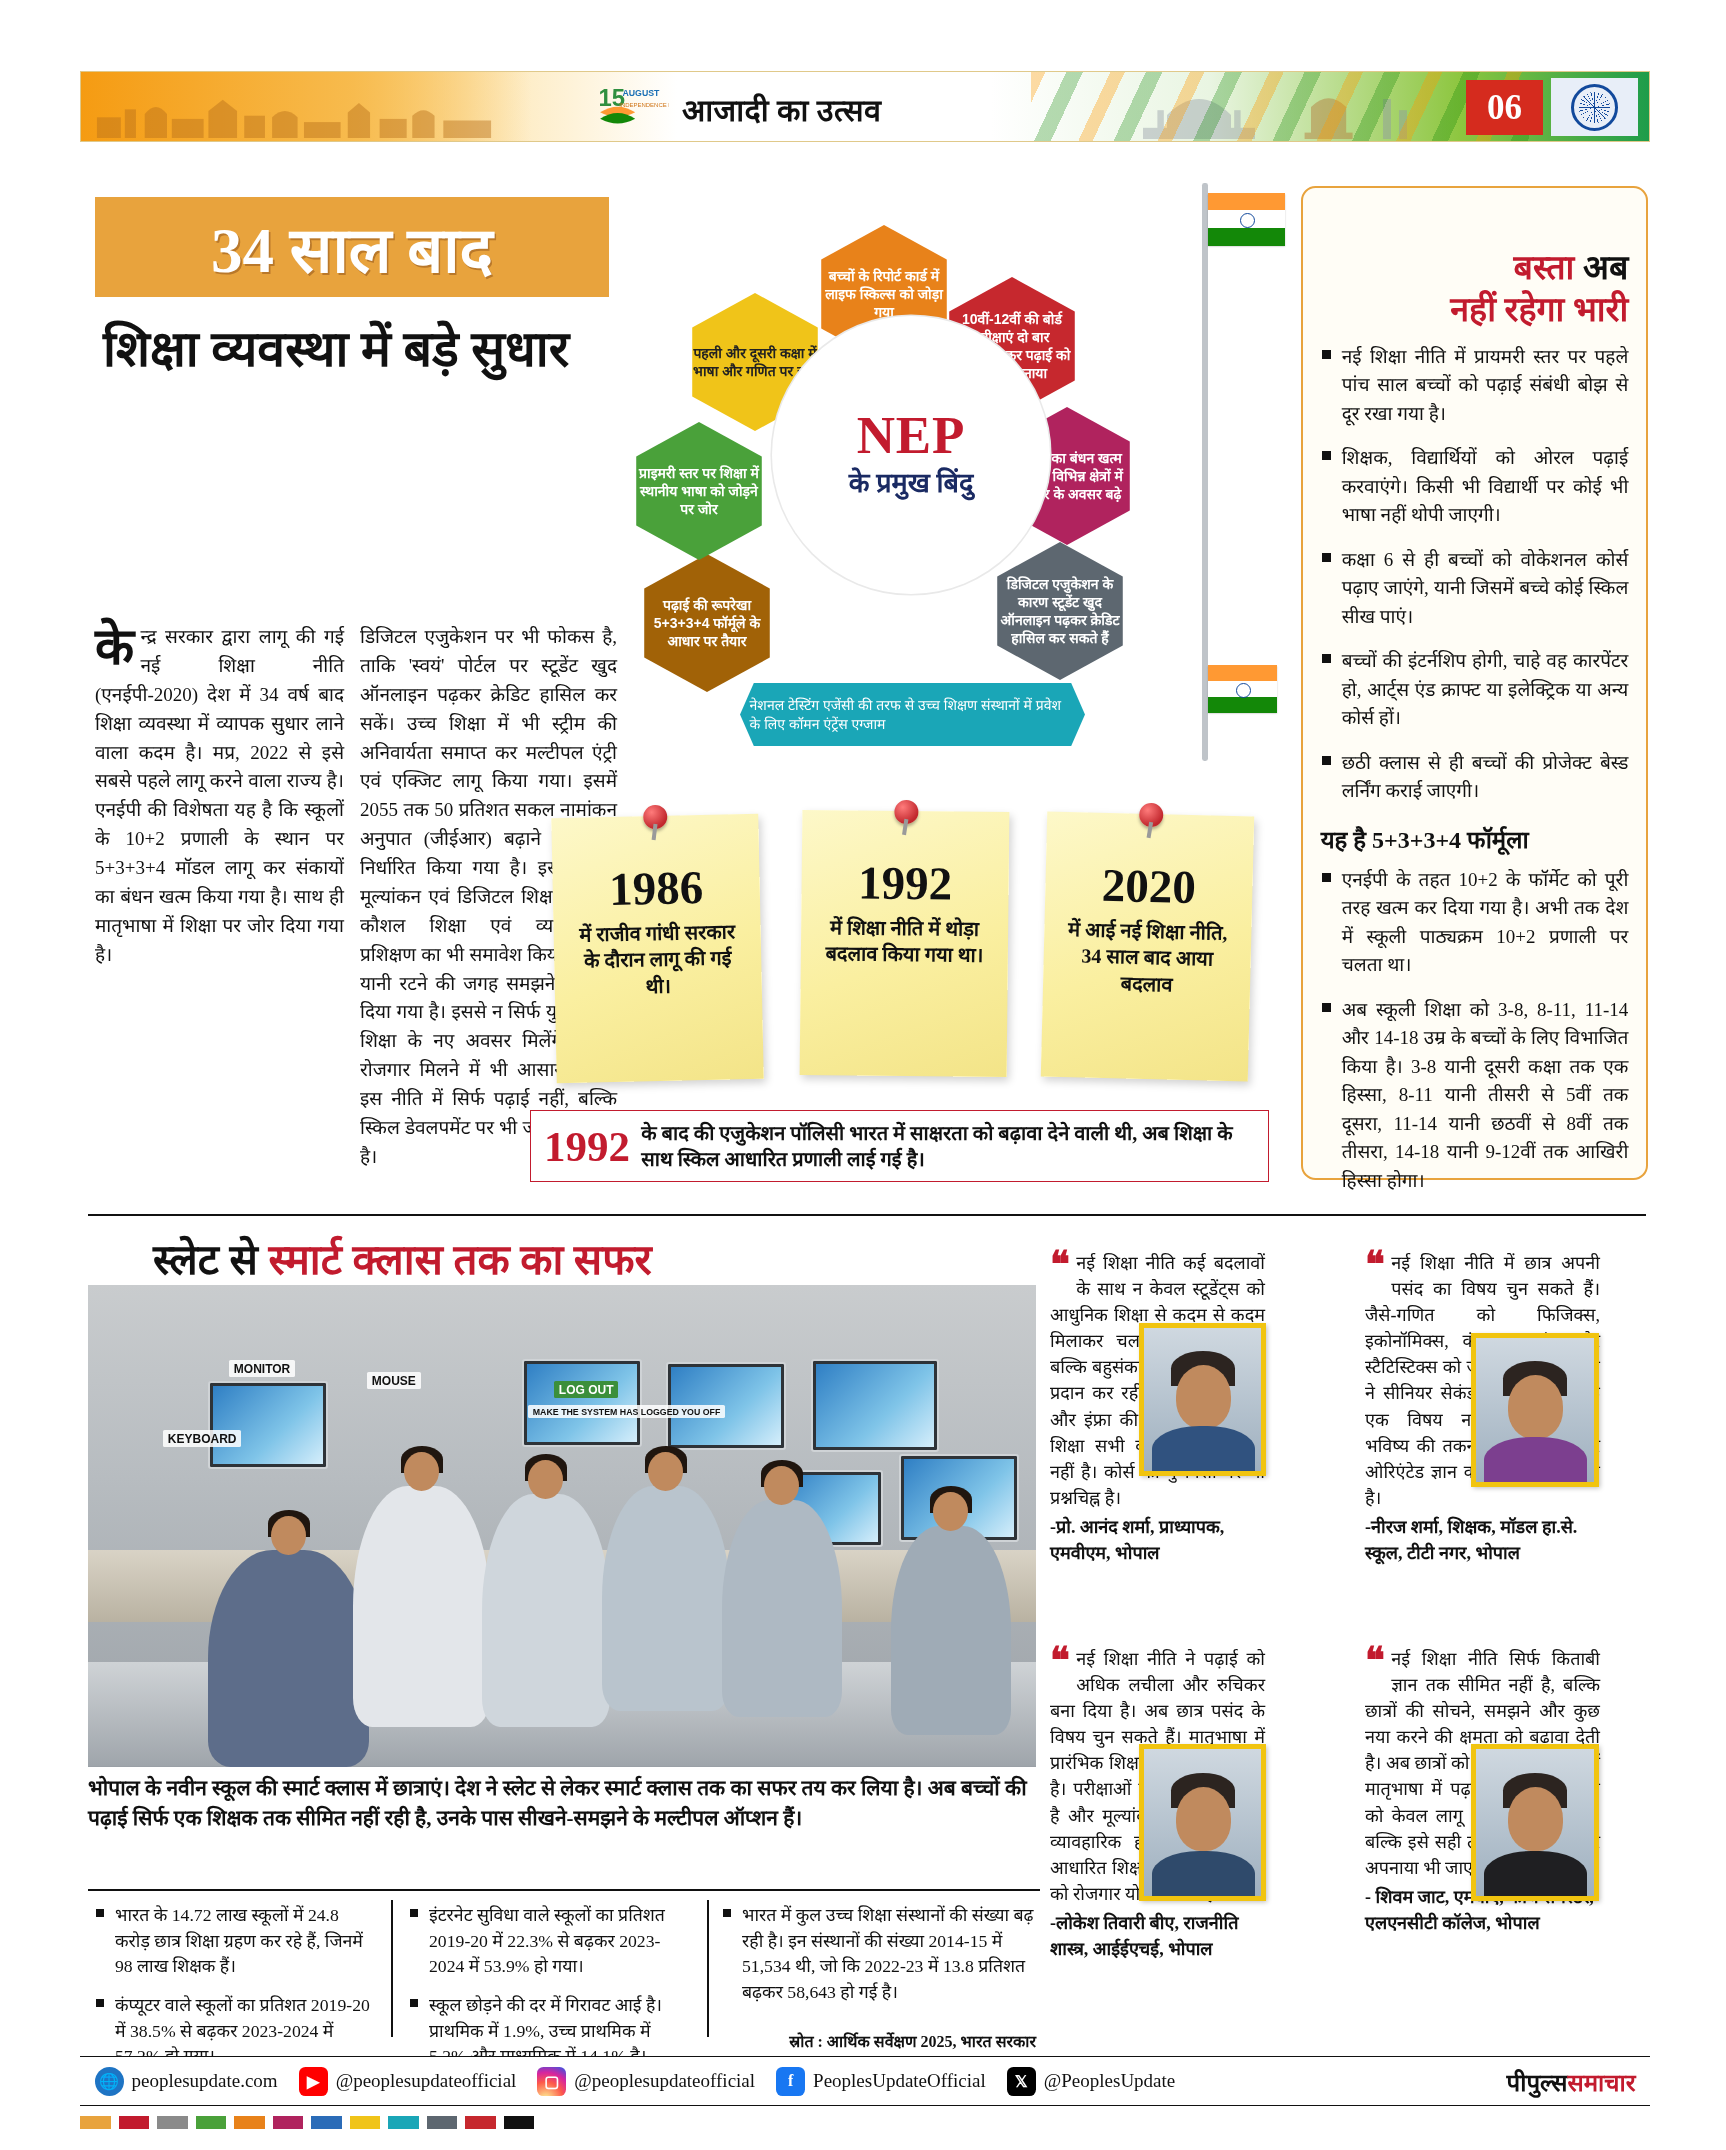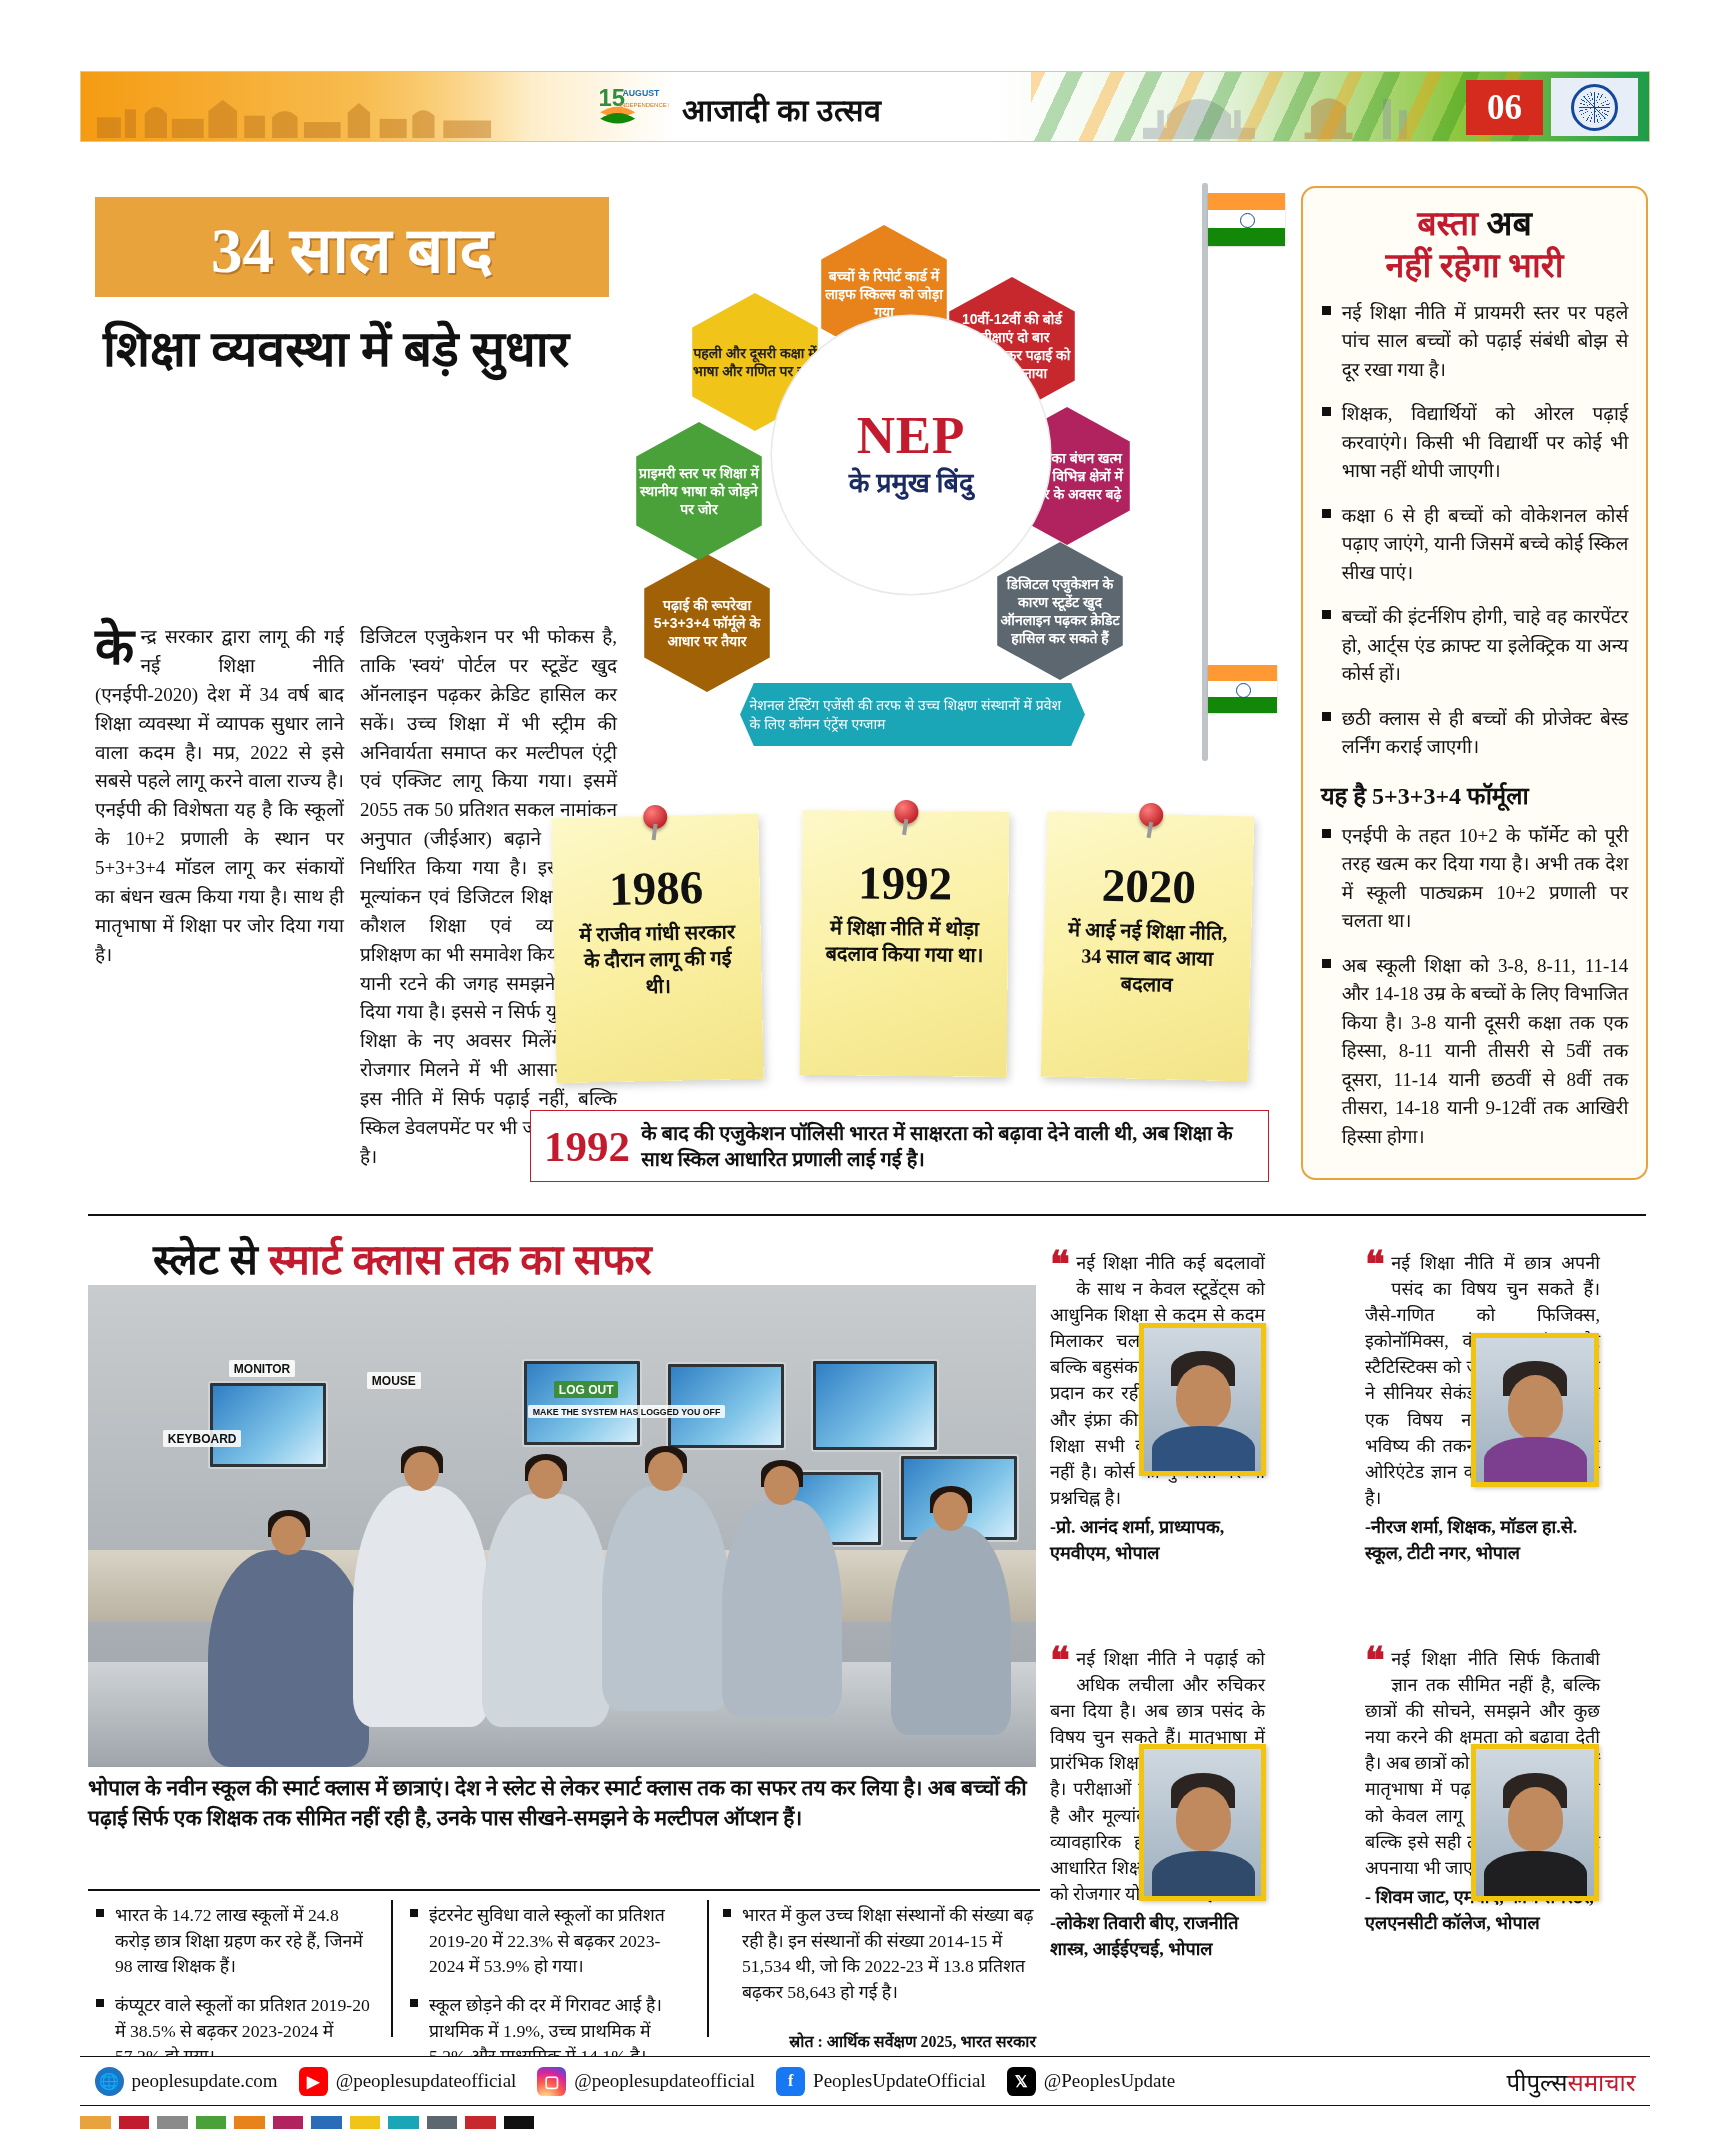--- a/index.html
+++ b/index.html
@@ -203,22 +203,22 @@
     font-family:"Liberation Serif", serif; font-size:20px; line-height:1.3; font-weight:bold;
   }
 
   
   .sidebar {
     position:absolute; left:1301px; top:186px; width:347px; height:994px;
     border:2.4px solid #e8a33d; border-radius:14.5px;
     background:#fffdf6; padding:14.5px 17.7px;
   }
   .sb-title {
-    text-align:center; font-family:"Liberation Serif", serif;
-    font-size:34px; font-weight:bold; line-height:1.25; margin-bottom:11.2px;
+    text-align:right; font-family:"Liberation Serif", serif;
+    font-size:34px; font-weight:bold; line-height:1.25; margin-bottom:11.2px;margin-top:44px;
   }
   .sb-title .red { color:#c21b2e; }
   .sb-li {
     position:relative; padding-left:21px; margin-bottom:16px;
     font-family:"Liberation Serif", serif; font-size:19px; line-height:1.5; text-align:justify;
   }
   .sb-li::before {
     content:""; position:absolute; left:1.6px; top:7.2px; width:8.8px;height:8.8px; background:#111;
   }
   .sb-sub {
@@ -329,21 +329,21 @@
     background:#fff;
   }
   .f-item { display:flex; align-items:center; gap:8px; font-family:"Liberation Serif", serif; font-size:19px; }
   .f-ic { width:29px;height:29px;border-radius:6.4px; display:flex;align-items:center;justify-content:center; color:#fff; font-size:16px; font-weight:bold; }
   .ic-globe{ background:#1e74c4; border-radius:50%; }
   .ic-yt{ background:#ff0000; }
   .ic-ig{ background: radial-gradient(circle at 30% 110%, #fdf497, #fd5949 45%, #d6249f 70%, #285AEB 100%); }
   .ic-fb{ background:#1877f2; }
   .ic-x{ background:#000; }
   .brand {
-    margin-left:auto; font-family:"Liberation Serif", serif; font-size:24px; font-weight:normal;
+    margin-left:auto; font-family:"Liberation Serif", serif; font-size:24px; font-weight:bold;
   }
   .brand .red{ color:#c21b2e; }
   .cmyk {
     position:absolute; left:80px; top:2114px; width:1570px; height:17.7px;
     display:flex; gap:8px; align-items:center;
   }
   .cmyk i{ display:block; width:30.5px;height:13px; }
 </style>
 </head>
 <body>

